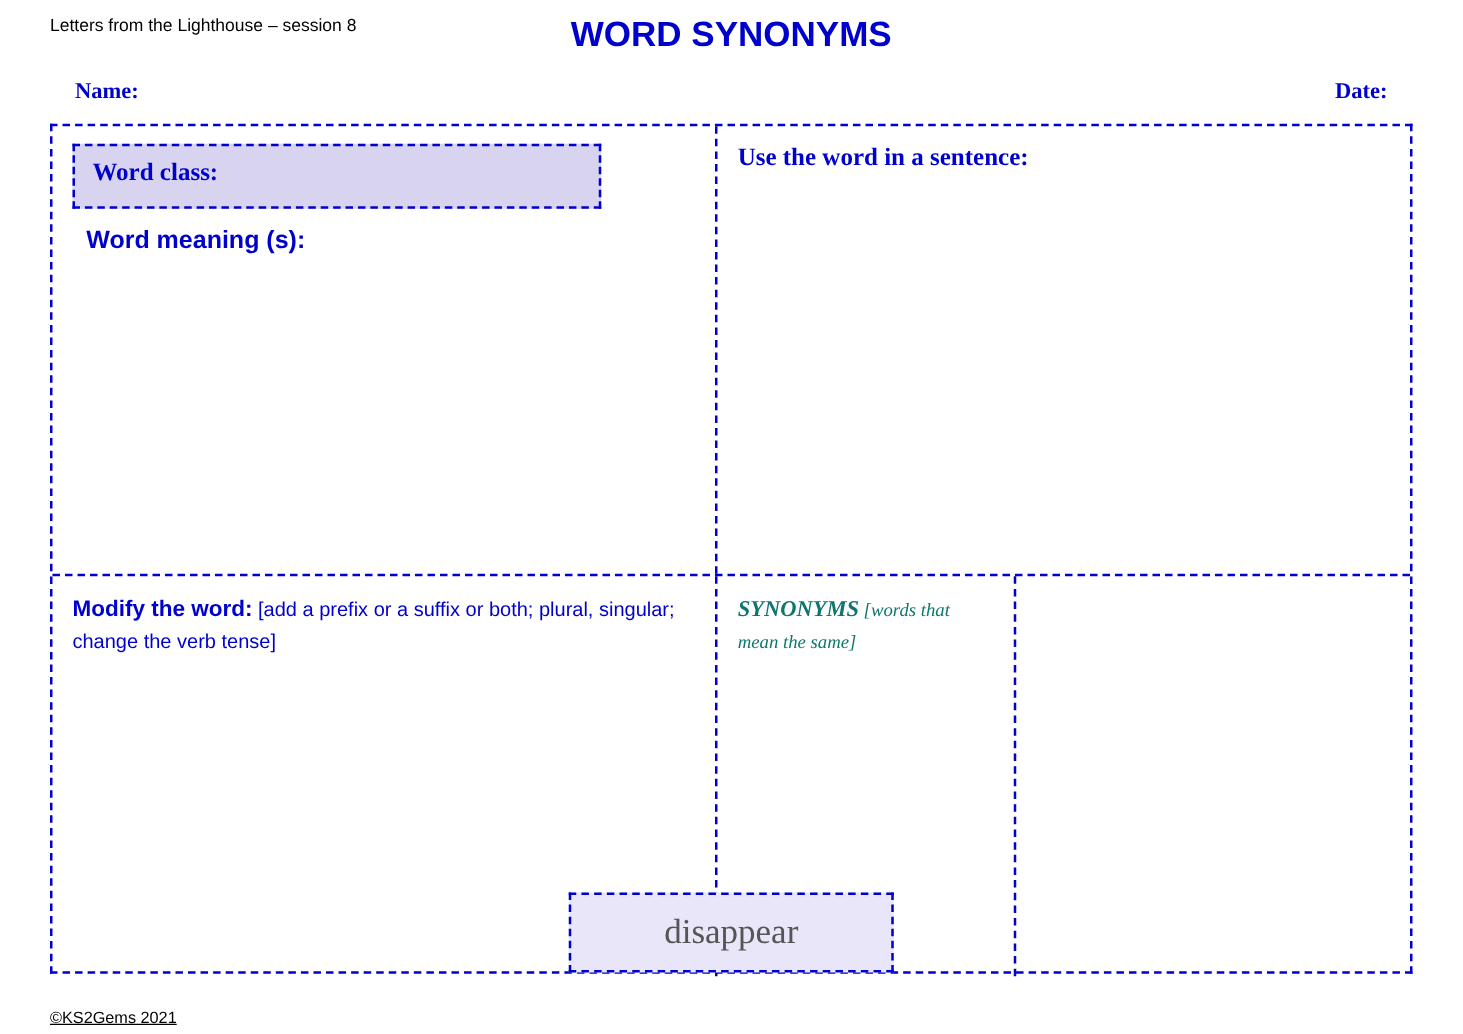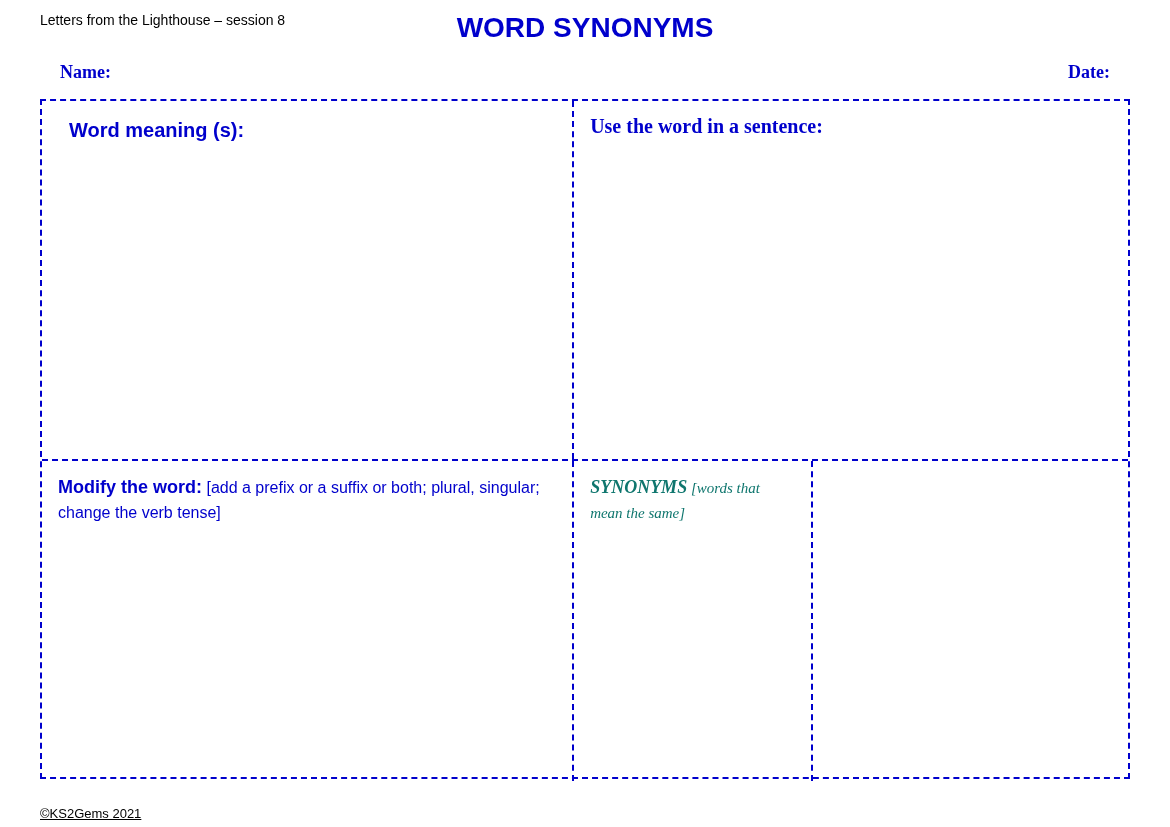--- a/index.html
+++ b/index.html
@@ -230,29 +230,35 @@
 <div class="name-date-row">
   <span class="name-label">Name:</span>
   <span class="date-label">Date:</span>
 </div>
 
 <div class="main-container">
 
   <div class="top-section">
 
     <div class="top-left">
+      <div class="word-class-box">
+        <span class="word-class-label">Word class:</span>
+      </div>
       <div class="word-meaning-label">Word meaning (s):</div>
     </div>
 
     <div class="top-right">
       <div class="use-word-label">Use the word in a sentence:</div>
     </div>
 
   </div>
 
+  <div class="center-word-box">
+    <span class="center-word">disappear</span>
+  </div>
 
   <div class="bottom-section">
 
     <div class="bottom-left">
       <div class="modify-label">
         <span class="bold-part">Modify the word:</span><span class="normal-part"> [add a prefix or a suffix or both; plural, singular; change the verb tense]</span>
       </div>
     </div>
 
     <div class="bottom-middle">

